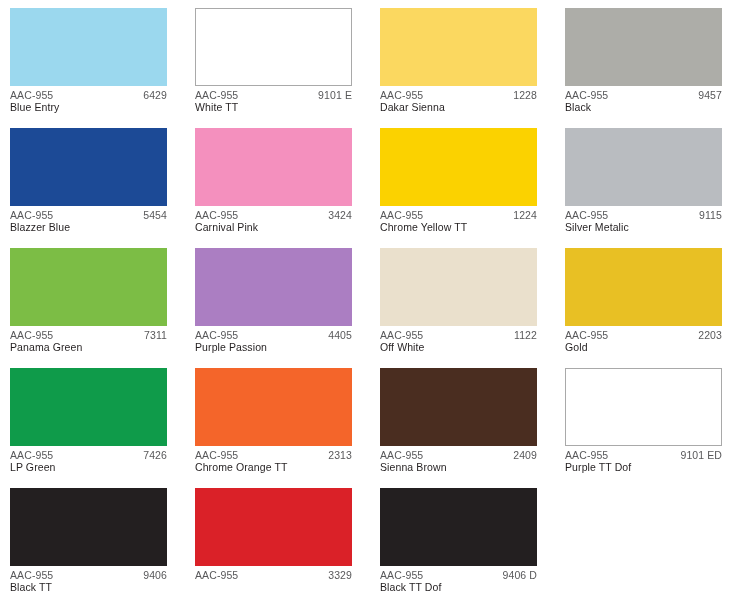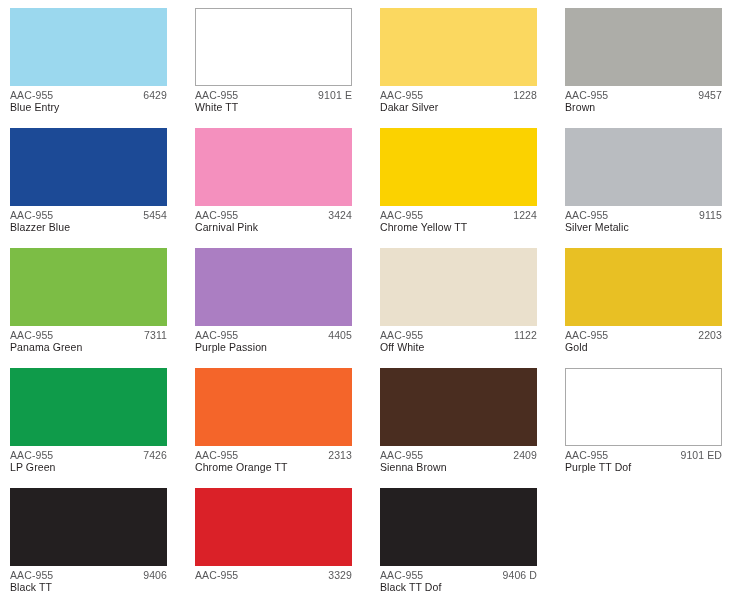--- a/index.html
+++ b/index.html
@@ -108,31 +108,31 @@
           <div class="meta-name">White TT</div>
         </div>
       </div>
       <div class="swatch-cell">
         <div class="swatch-chip" style="background: rgb(251, 216, 96);"></div>
         <div class="swatch-meta">
           <div class="meta-row">
             <span class="meta-series">AAC-955</span>
             <span class="meta-code">1228</span>
           </div>
-          <div class="meta-name">Dakar Silver</div>
+          <div class="meta-name">Dakar Sienna</div>
         </div>
       </div>
       <div class="swatch-cell">
         <div class="swatch-chip" style="background: rgb(173, 173, 168);"></div>
         <div class="swatch-meta">
           <div class="meta-row">
             <span class="meta-series">AAC-955</span>
             <span class="meta-code">9457</span>
           </div>
-          <div class="meta-name">Brown</div>
+          <div class="meta-name">Black</div>
         </div>
       </div>
       <div class="swatch-cell">
         <div class="swatch-chip" style="background: rgb(28, 74, 150);"></div>
         <div class="swatch-meta">
           <div class="meta-row">
             <span class="meta-series">AAC-955</span>
             <span class="meta-code">5454</span>
           </div>
           <div class="meta-name">Blazzer Blue</div>

